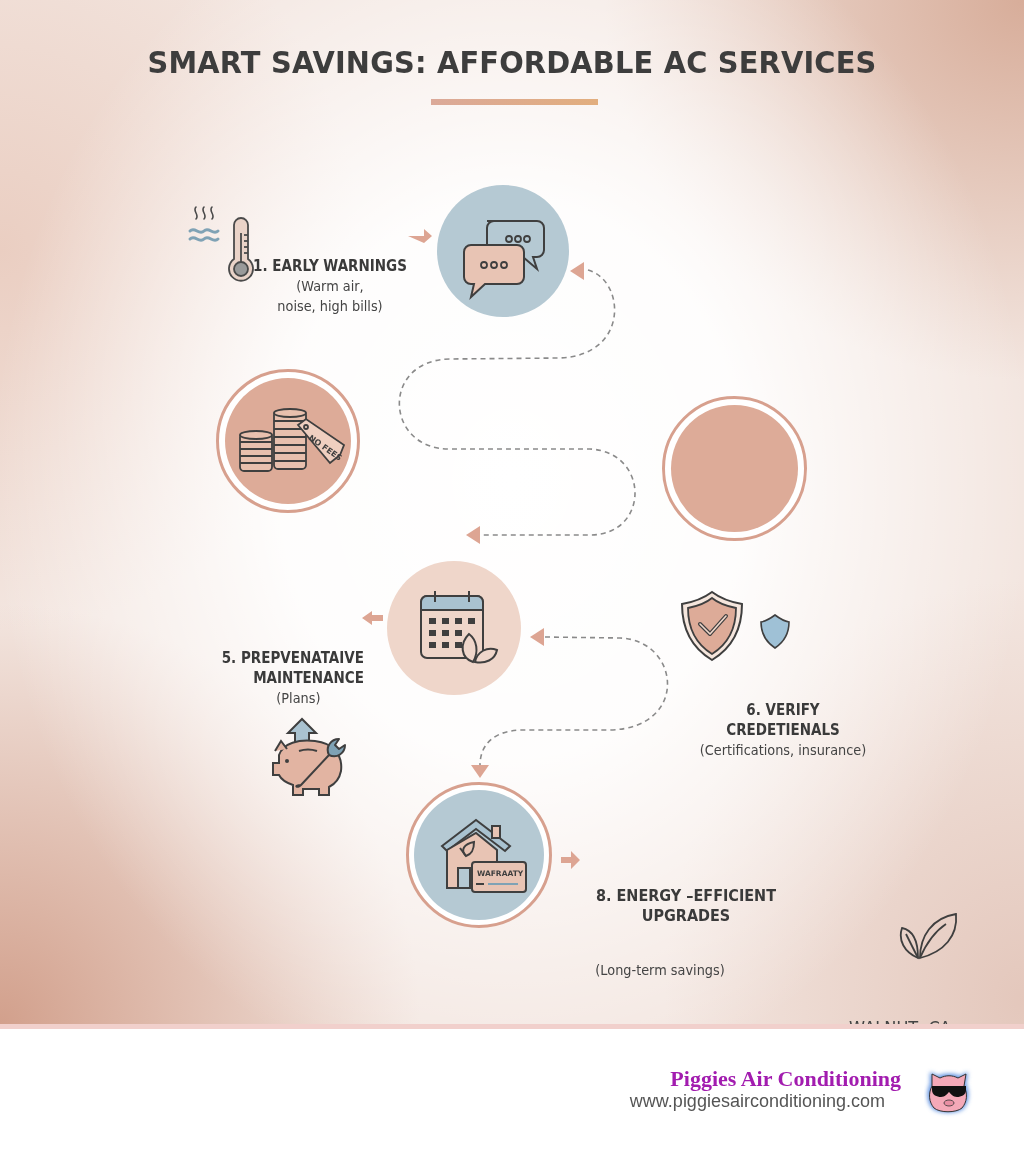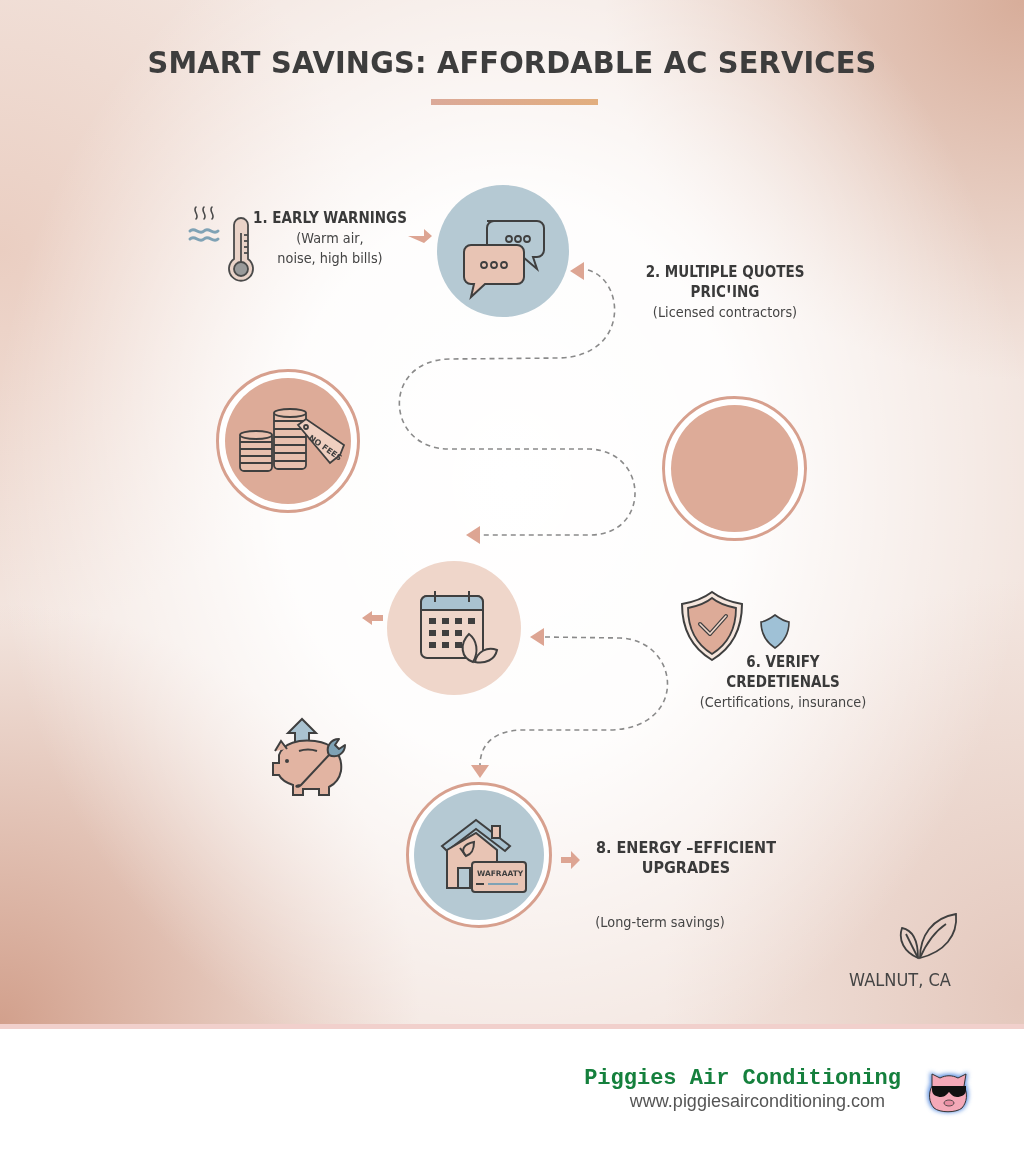--- a/index.html
+++ b/index.html
@@ -26,28 +26,28 @@
   .title-underline {
     position: absolute; left: 431px; top: 99px; width: 167px; height: 6px;
     background: linear-gradient(90deg, #dba999, #e2ae7e);
   }
 
   .connectors { position: absolute; left: 0; top: 0; width: 1024px; height: 1024px; }
 
   .circle { position: absolute; border-radius: 50%; }
   .ring { border: 3px solid #d7a08e; }
 
-  .label { position: absolute; text-align: center; font-family: "DejaVu Sans", sans-serif; color: #3a3a3a; }
+  .label { position: absolute; text-align: center; font-family: "DejaVu Sans", sans-serif; color: #3a3a3a; margin-top: 48px; }
   .label .h { font-weight: bold; font-size: 15px; line-height: 20px; display: block; transform: scaleX(0.9); }
   .label .s { font-size: 14px; line-height: 20px; display: block; color: #444; transform: scaleX(0.92); }
 
   .icon { position: absolute; }
 
   .footer { position: absolute; top: 1029px; left: 0; width: 1024px; height: 125px; background: #fff; }
-  .brand-name { position: absolute; right: 123px; top: 1066px; font-family: Liberation Mono, monospace; font-weight: bold; font-size: 22px; color: #15803d; }
+  .brand-name { position: absolute; right: 123px; top: 1066px; font-family: Liberation Serif, serif; font-weight: bold; font-size: 22px; color: #a21caf; }
   .brand-url { position: absolute; right: 139px; top: 1091px; font-family: "Liberation Sans", sans-serif; font-size: 18px; color: #555; }
   .brand-logo { position: absolute; left: 924px; top: 1062px; width: 50px; height: 56px; }
 </style>
 </head>
 <body>
 
 <div class="poster">
 
   <div class="title">SMART SAVINGS: AFFORDABLE AC SERVICES</div>
   <div class="title-underline"></div>
@@ -107,25 +107,20 @@
     </g>
     <g fill="none" stroke="#3f3f3f" stroke-width="1.8">
       <circle cx="50" cy="24" r="3"></circle>
         <circle cx="59" cy="24" r="3"></circle>
         <circle cx="68" cy="24" r="3"></circle>
       <circle cx="25" cy="50" r="3"></circle>
         <circle cx="35" cy="50" r="3"></circle>
         <circle cx="45" cy="50" r="3"></circle>
     </g>
   </svg>
-  <div class="label" style="left:630px;top:262px;width:190px">
-    <span class="h">2. MULTIPLE QUOTES</span>
-    <span class="h">PRICꞋING</span>
-    <span class="s">(Licensed contractors)</span>
-  </div>
 
   <div class="circle ring" style="left:216px;top:369px;width:144px;height:144px;background:#fff"></div>
   <div class="circle" style="left:225px;top:378px;width:126px;height:126px;background:#ddab98"></div>
   <svg class="icon" style="left:236px;top:405px;width:110px;height:72px" viewBox="0 0 110 72">
     <g stroke="#3f3f3f" stroke-width="1.8" fill="#e8c0ae">
       <rect x="4" y="28" width="32" height="38" rx="4"></rect>
       <ellipse cx="20" cy="30" rx="16" ry="4"></ellipse>
       <path d="M4 37 h32 M4 44 h32 M4 51 h32 M4 58 h32" fill="none"></path>
       <rect x="38" y="6" width="32" height="58" rx="4"></rect>
       <ellipse cx="54" cy="8" rx="16" ry="4"></ellipse>
@@ -157,20 +152,25 @@
         <rect x="38" y="40" width="7" height="6"></rect>
       <rect x="12" y="52" width="7" height="6"></rect>
         <rect x="25" y="52" width="7" height="6"></rect>
         <rect x="38" y="52" width="7" height="6"></rect>
     </g>
     <g stroke="#3f3f3f" stroke-width="2" fill="#efd6ca">
       <path d="M56 72 c-12 -4 -14 -18 -4 -28 c8 6 10 18 4 28 Z"></path>
       <path d="M58 72 c2 -10 12 -16 22 -12 c-2 10 -12 14 -22 12 Z"></path>
     </g>
   </svg>
+  <div class="label" style="left:196px;top:600px;width:168px;text-align:right">
+    <span class="h" style="transform-origin:right">5. PREPVENATAIVE</span>
+    <span class="h" style="transform-origin:right">MAINTENANCE</span>
+    <span class="s" style="text-align:center;padding-left:40px">(Plans)</span>
+  </div>
 
   <svg class="icon" style="left:678px;top:590px;width:120px;height:72px" viewBox="0 0 120 72">
     <path d="M4 14 c12 -2 22 -6 30 -12 c8 6 18 10 30 12 c0 26 -10 44 -30 56 c-20 -12 -30 -30 -30 -56 Z" fill="#f5e6dd" stroke="#3f3f3f" stroke-width="2"></path>
     <path d="M10 18 c10 -2 18 -5 24 -10 c6 5 14 8 24 10 c0 22 -8 36 -24 46 c-16 -10 -24 -24 -24 -46 Z" fill="#ddab98" stroke="#3f3f3f" stroke-width="1.8"></path>
     <path d="M22 34 l10 10 l16 -18" fill="none" stroke="#3f3f3f" stroke-width="4" stroke-linecap="round" stroke-linejoin="round"></path>
     <path d="M22 34 l10 10 l16 -18" fill="none" stroke="#f0d8cc" stroke-width="1.6" stroke-linecap="round" stroke-linejoin="round"></path>
     <path d="M83 32 c6 -1 10 -4 14 -7 c4 3 8 6 14 7 c0 12 -5 20 -14 26 c-9 -6 -14 -14 -14 -26 Z" fill="#9fc1d6" stroke="#3f3f3f" stroke-width="1.6"></path>
   </svg>
   <div class="label" style="left:688px;top:652px;width:190px">
     <span class="h">6. VERIFY CREDETIENALS</span>

